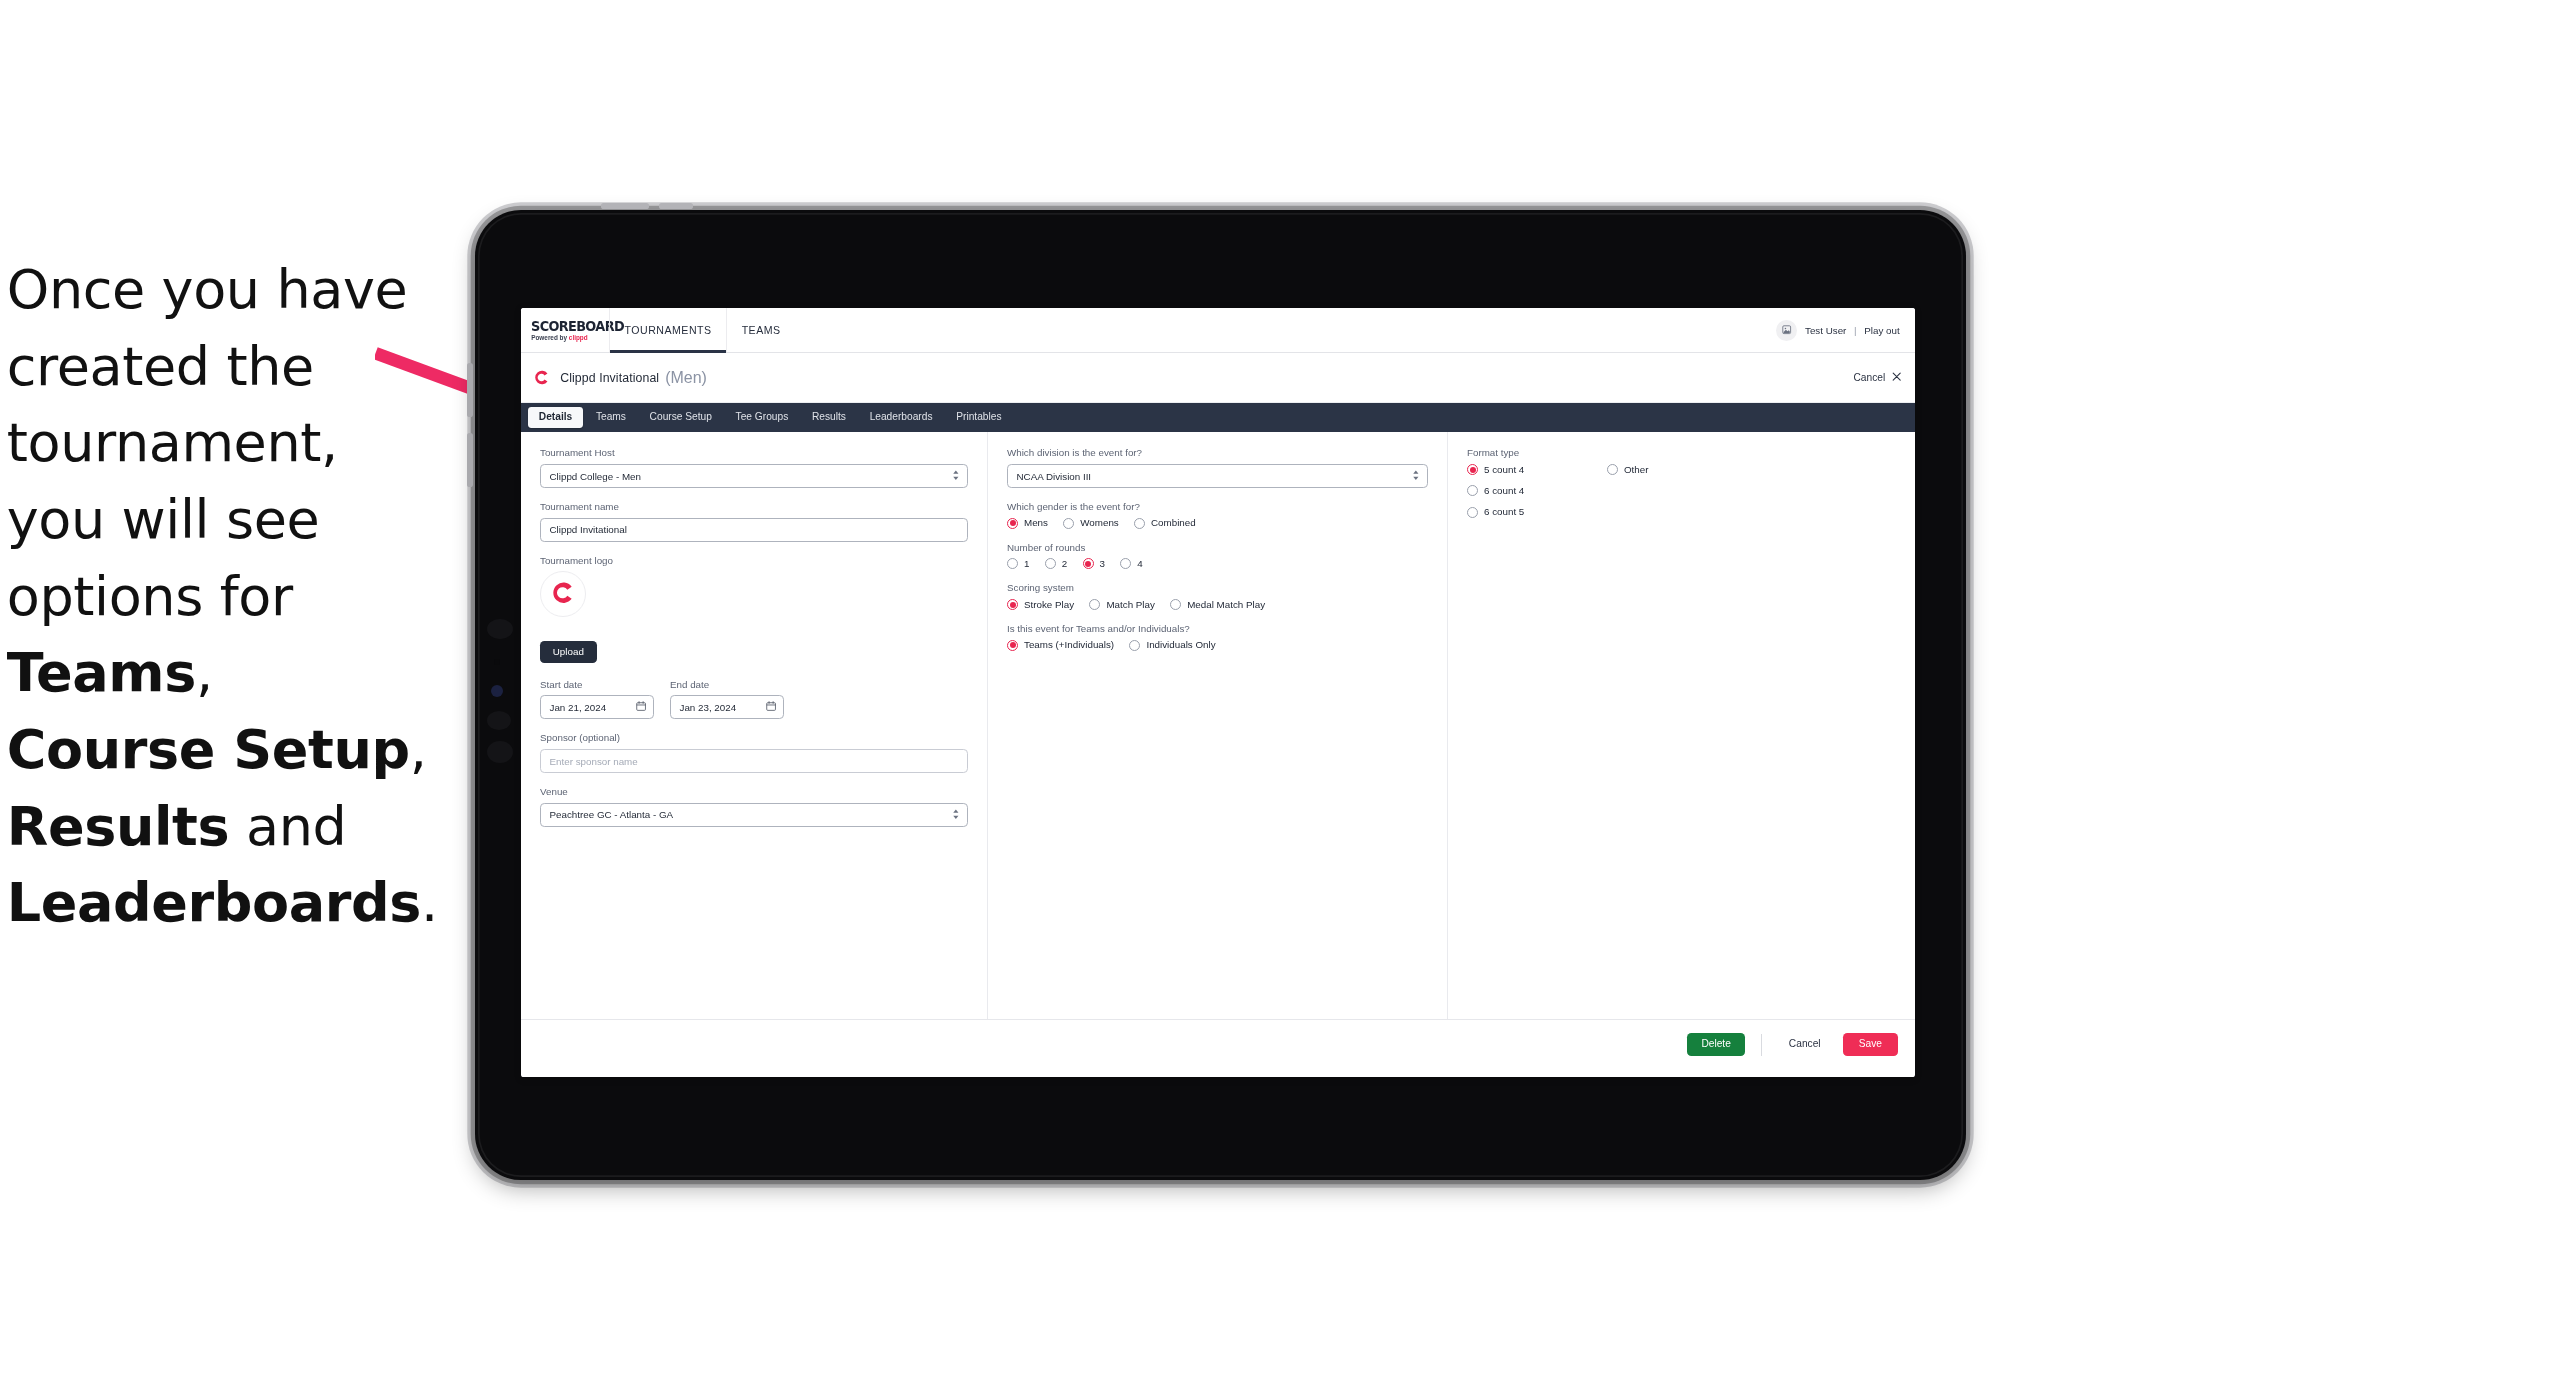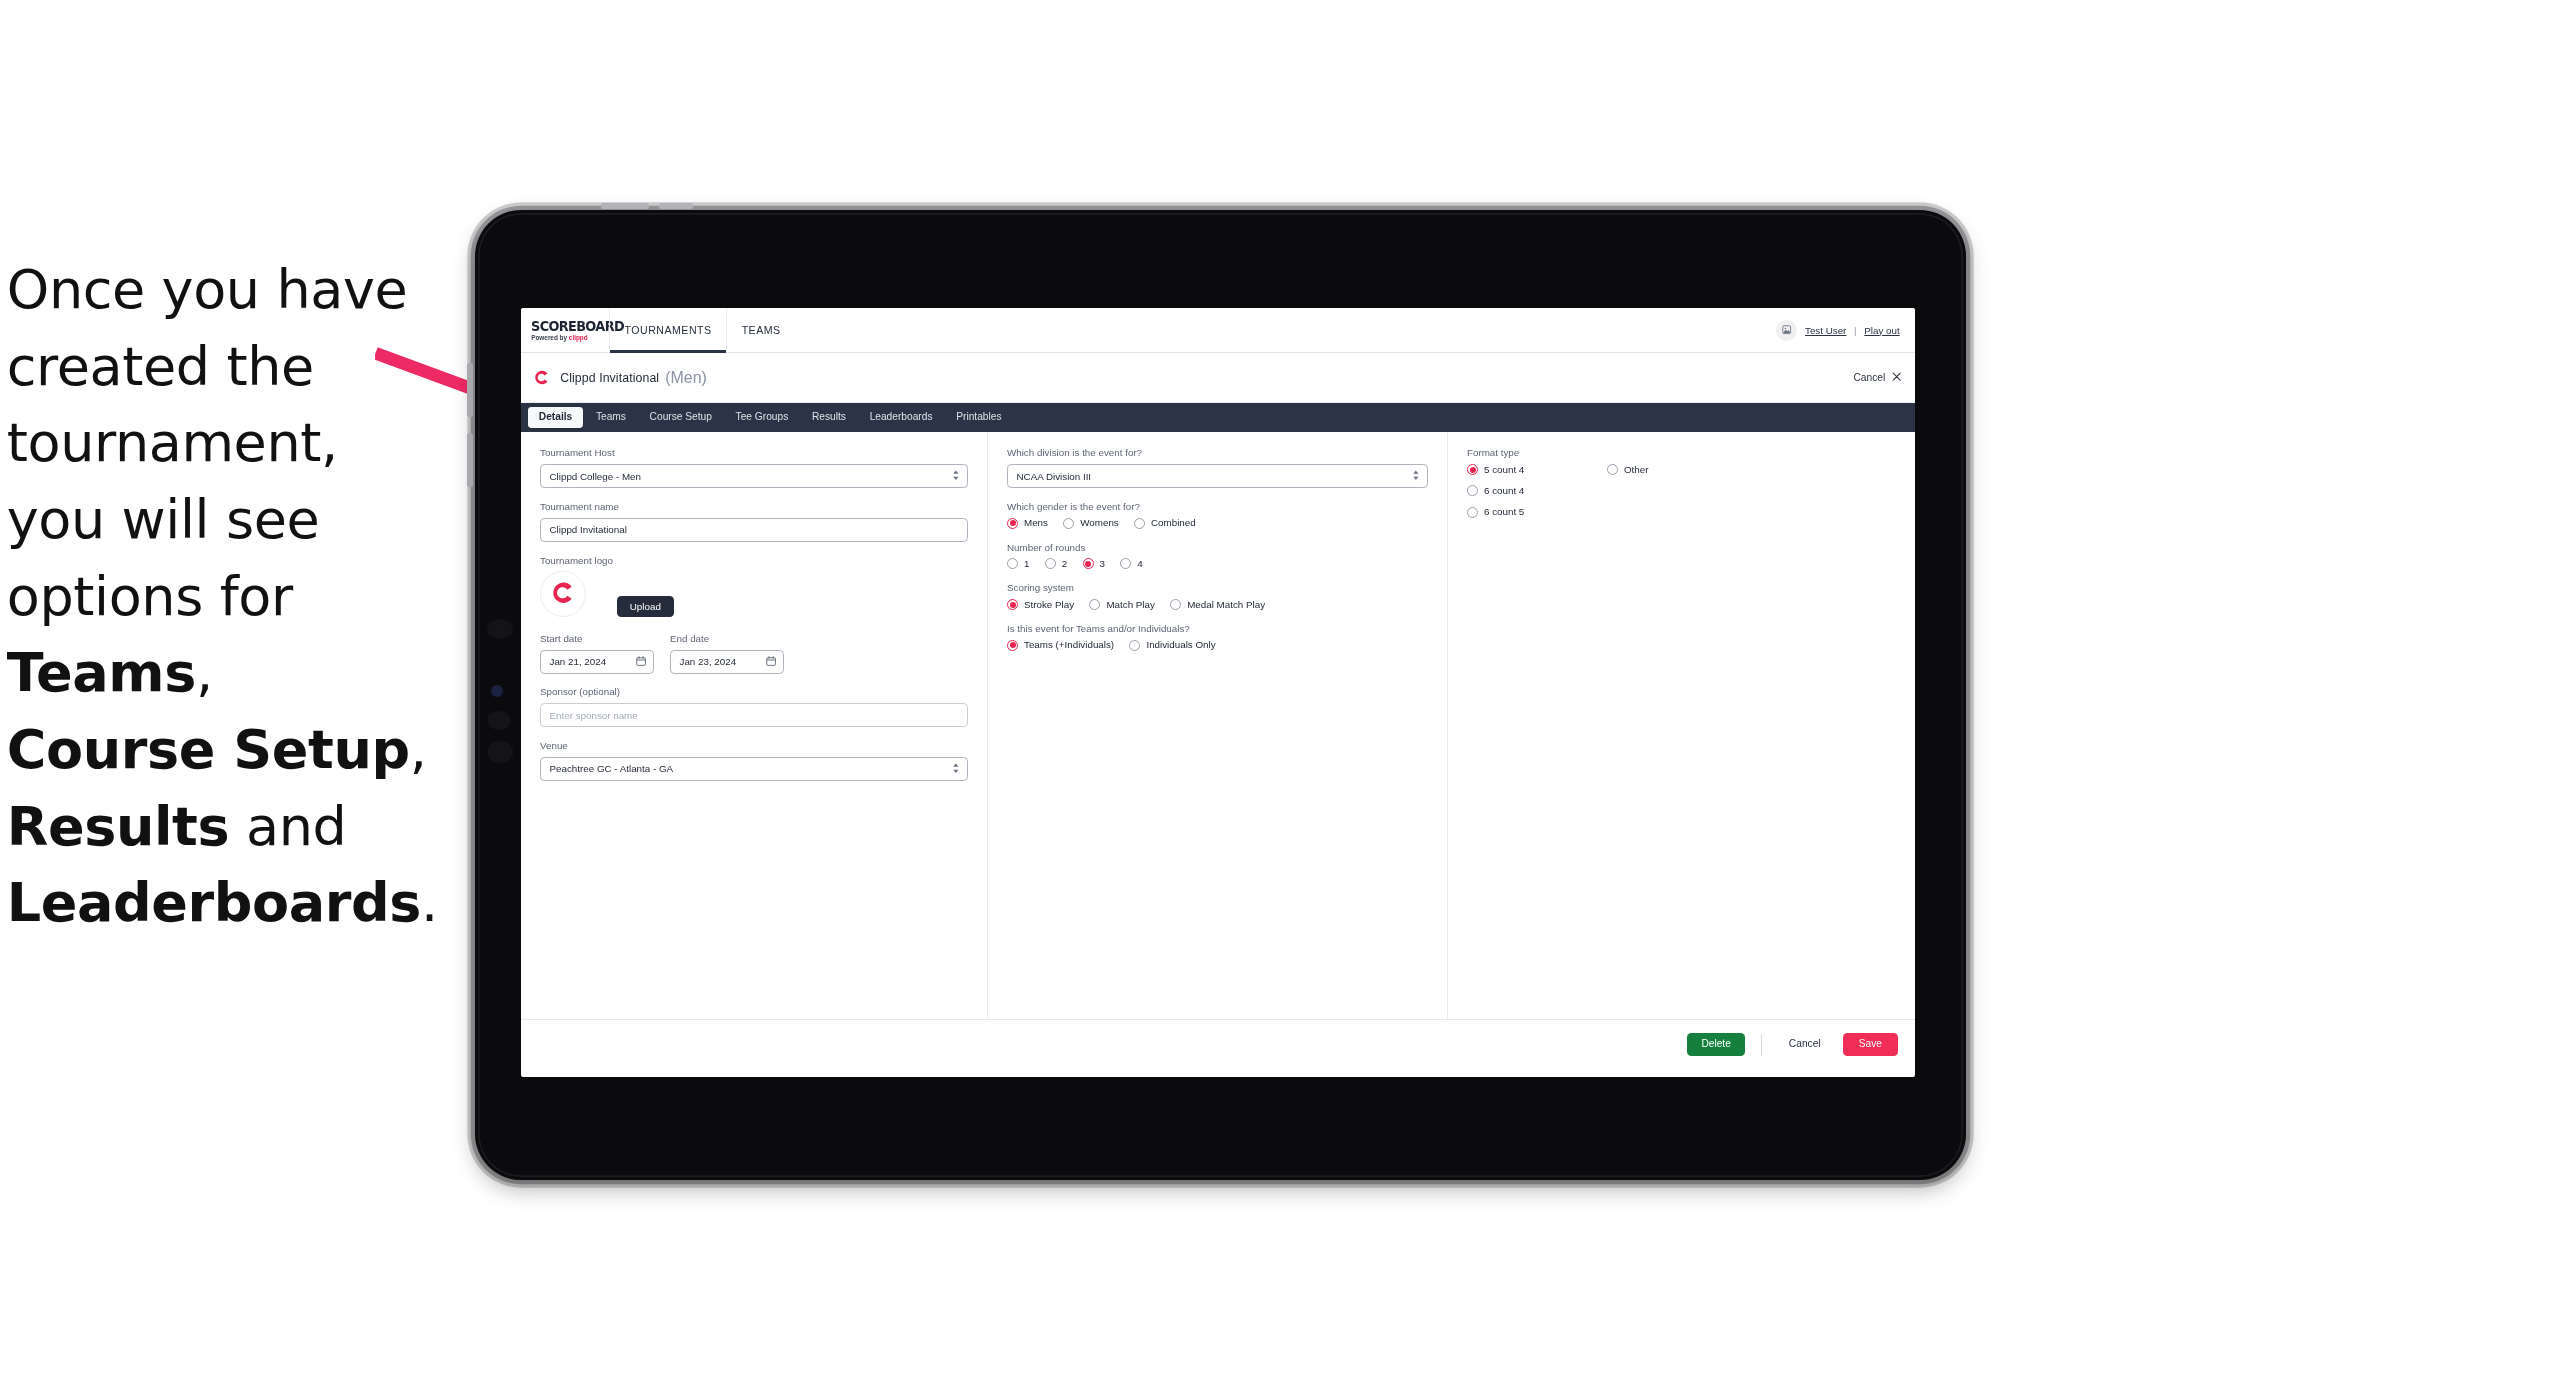--- a/index.html
+++ b/index.html
@@ -167,21 +167,20 @@
   .navtab:last-of-type { border-right: 0.9px solid #ececef; }
 
   .topnav-spacer { flex: 1; }
   .topnav-right {
     display: flex;
     align-items: center;
     gap: 7.7px;
     padding-right: 15.3px;
     font-size: 9.8px;
     color: #2b3242;
-    text-decoration: underline;
   }
   .avatar {
     width: 21px; height: 21px;
     border-radius: 50%;
     background: #f0f0f2;
     display: flex; align-items: center; justify-content: center;
   }
   .avatar svg { display:block; }
   .user-name { color:#2b3242; }
   .pipe { color:#9aa0ad; }
@@ -296,24 +295,25 @@
   .field .cal {
     position: absolute;
     right: 6.8px;
     top: 50%;
     transform: translateY(-50%);
   }
 
   
   .logo-row {
     display: flex;
-    align-items: flex-end;
-    gap: 31px;
+    align-items: flex-start;
+    gap: 24px;
     margin-top: 3.4px;
     margin-bottom: 15.3px;
+    flex-direction: column;
   }
   .logo-circle {
     width: 44px; height: 44px;
     border-radius: 50%;
     border: 0.9px solid #ededf0;
     display: flex; align-items: center; justify-content: center;
     background: #fff;
   }
   .upload-btn {
     background: #252d3c;

